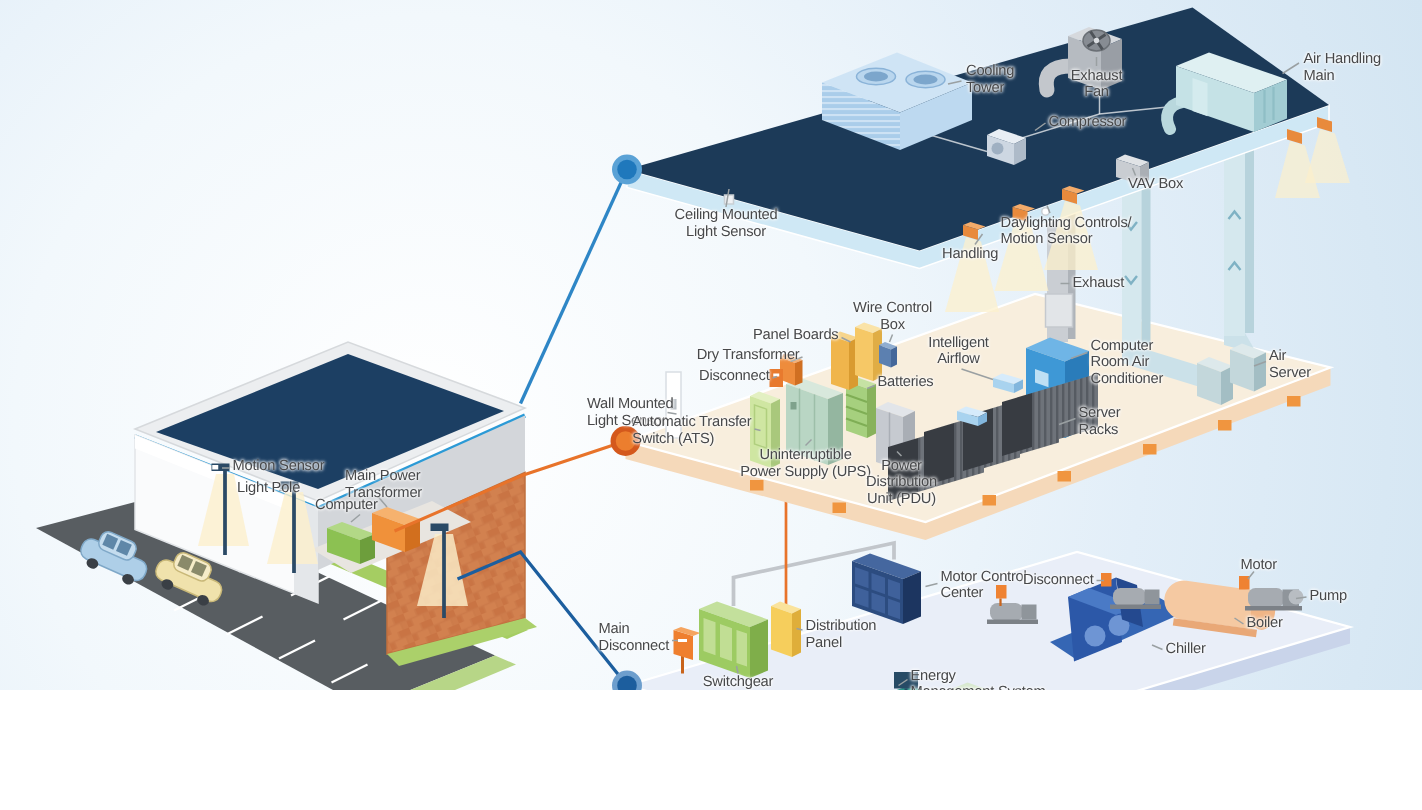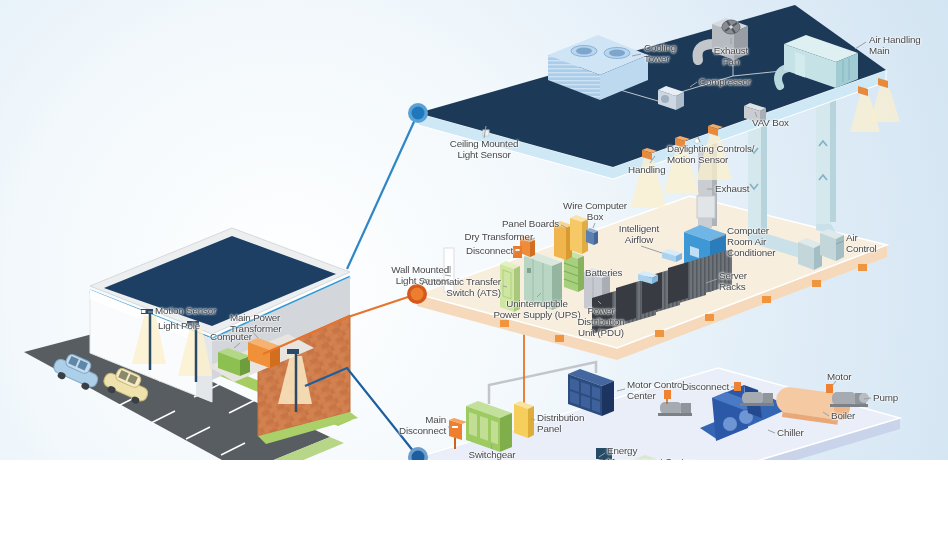--- a/index.html
+++ b/index.html
@@ -3,21 +3,21 @@
 <meta charset="utf-8">
 <style>
   html,body{margin:0;padding:0;}
   #stage{position:relative;width:948px;height:460px;overflow:hidden;
     background:radial-gradient(circle at 30% 62%, #ffffff 0%, #f2f8fc 38%, #e2eef8 66%, #d3e5f2 100%);
     font-family:"Liberation Sans",sans-serif;}
   #stage svg{position:absolute;left:0;top:0;}
   .lbl{position:absolute;font:400 9.8px/1.12 "Liberation Sans",sans-serif;color:#47484a;
     white-space:pre-line;letter-spacing:-0.15px;
     text-shadow:0 0 2px #fff,0 0 2px #fff,0 0 3px #fff;}
-  .ar{transform:translateX(-100%);text-align:right;}
+  .ar{transform:translateX(-100%);}
   .ac{transform:translateX(-50%);text-align:center;}
 </style>
 </head>
 <body>
 
 <div id="stage">
 <svg width="948" height="540" viewBox="0 0 948 540">
   <defs>
     <pattern id="brick" width="16" height="10" patternUnits="userSpaceOnUse" patternTransform="rotate(-22)">
       <rect width="16" height="10" fill="#cc7a4a"></rect>
@@ -504,35 +504,35 @@
 <div class="lbl" style="left:869px;top:35px">Air Handling
 Main</div>
 <div class="lbl" style="left:752px;top:118px">VAV Box</div>
 <div class="lbl ac" style="left:484px;top:139px">Ceiling Mounted
 Light Sensor</div>
 <div class="lbl" style="left:628px;top:165px">Handling</div>
 <div class="lbl" style="left:667px;top:144px">Daylighting Controls/
 Motion Sensor</div>
 
 <div class="lbl" style="left:715px;top:184px">Exhaust</div>
-<div class="lbl ac" style="left:595px;top:201px">Wire Computer
+<div class="lbl ac" style="left:595px;top:201px">Wire Control
 Box</div>
 <div class="lbl ar" style="left:559px;top:219px">Panel Boards</div>
 <div class="lbl ar" style="left:533px;top:232px">Dry Transformer</div>
 <div class="lbl ar" style="left:513px;top:246px">Disconnect</div>
-<div class="lbl" style="left:585px;top:268px">Batteries</div>
+<div class="lbl" style="left:585px;top:250px">Batteries</div>
 <div class="lbl ac" style="left:639px;top:224px">Intelligent
 Airflow</div>
 <div class="lbl" style="left:727px;top:226px">Computer
 Room Air
 Conditioner</div>
 <div class="lbl" style="left:719px;top:271px">Server
 Racks</div>
 <div class="lbl" style="left:846px;top:233px">Air
-Control</div>
+Server</div>
 <div class="lbl ar" style="left:449px;top:265px">Wall Mounted
 Light Sensor</div>
 <div class="lbl ar" style="left:501px;top:277px">Automatic Transfer
 Switch (ATS)</div>
 <div class="lbl ac" style="left:537px;top:299px">Uninterruptible
 Power Supply (UPS)</div>
 <div class="lbl ac" style="left:601px;top:306px">Power
 Distribution
 Unit (PDU)</div>
 

